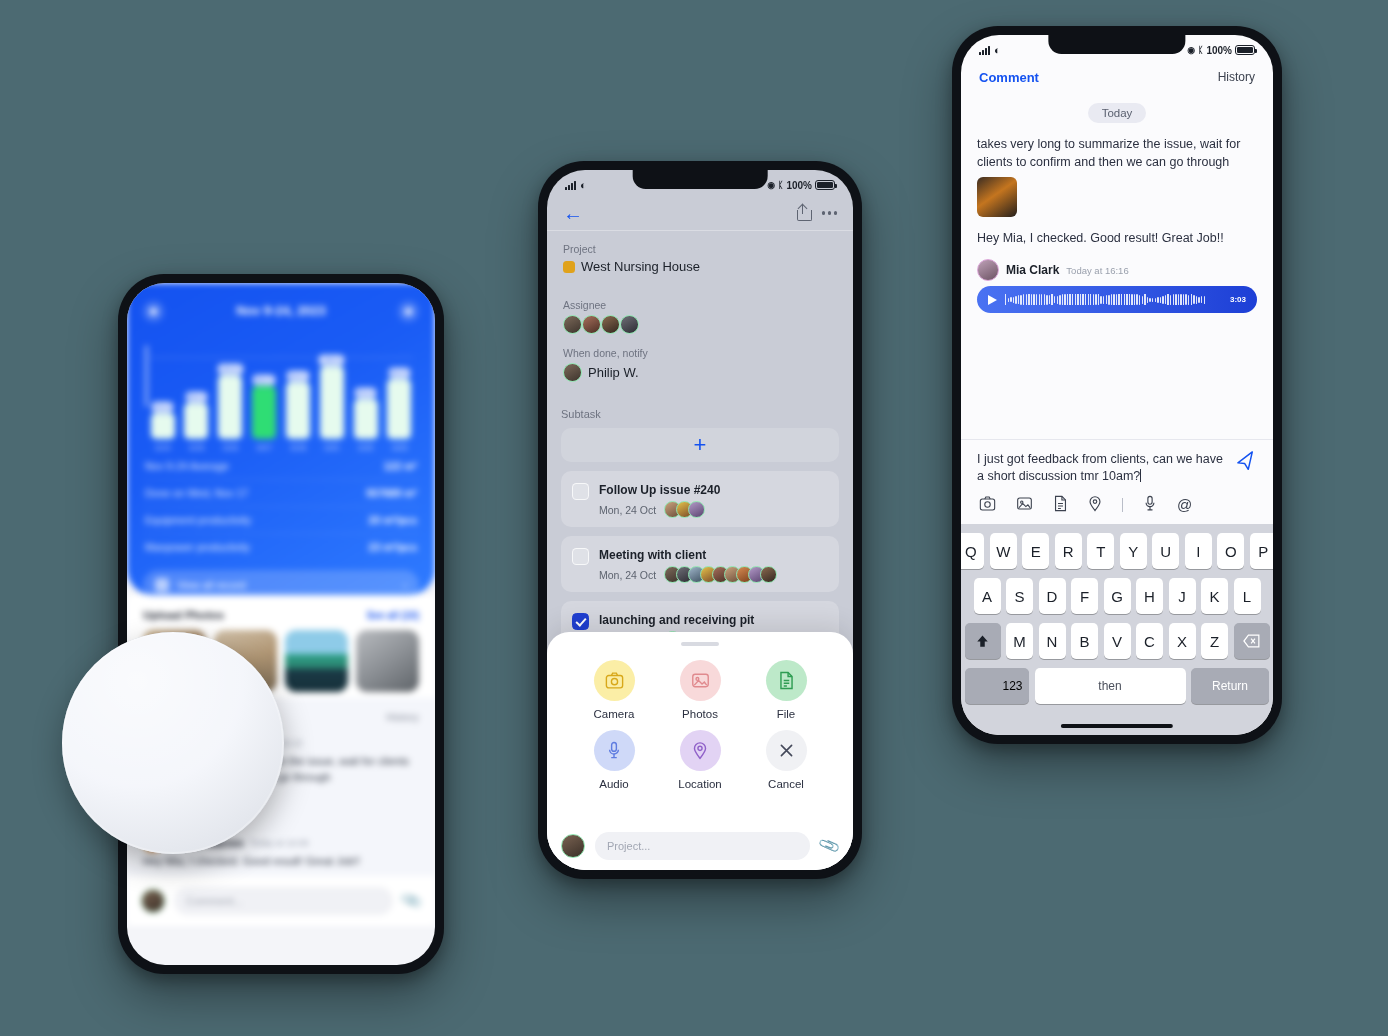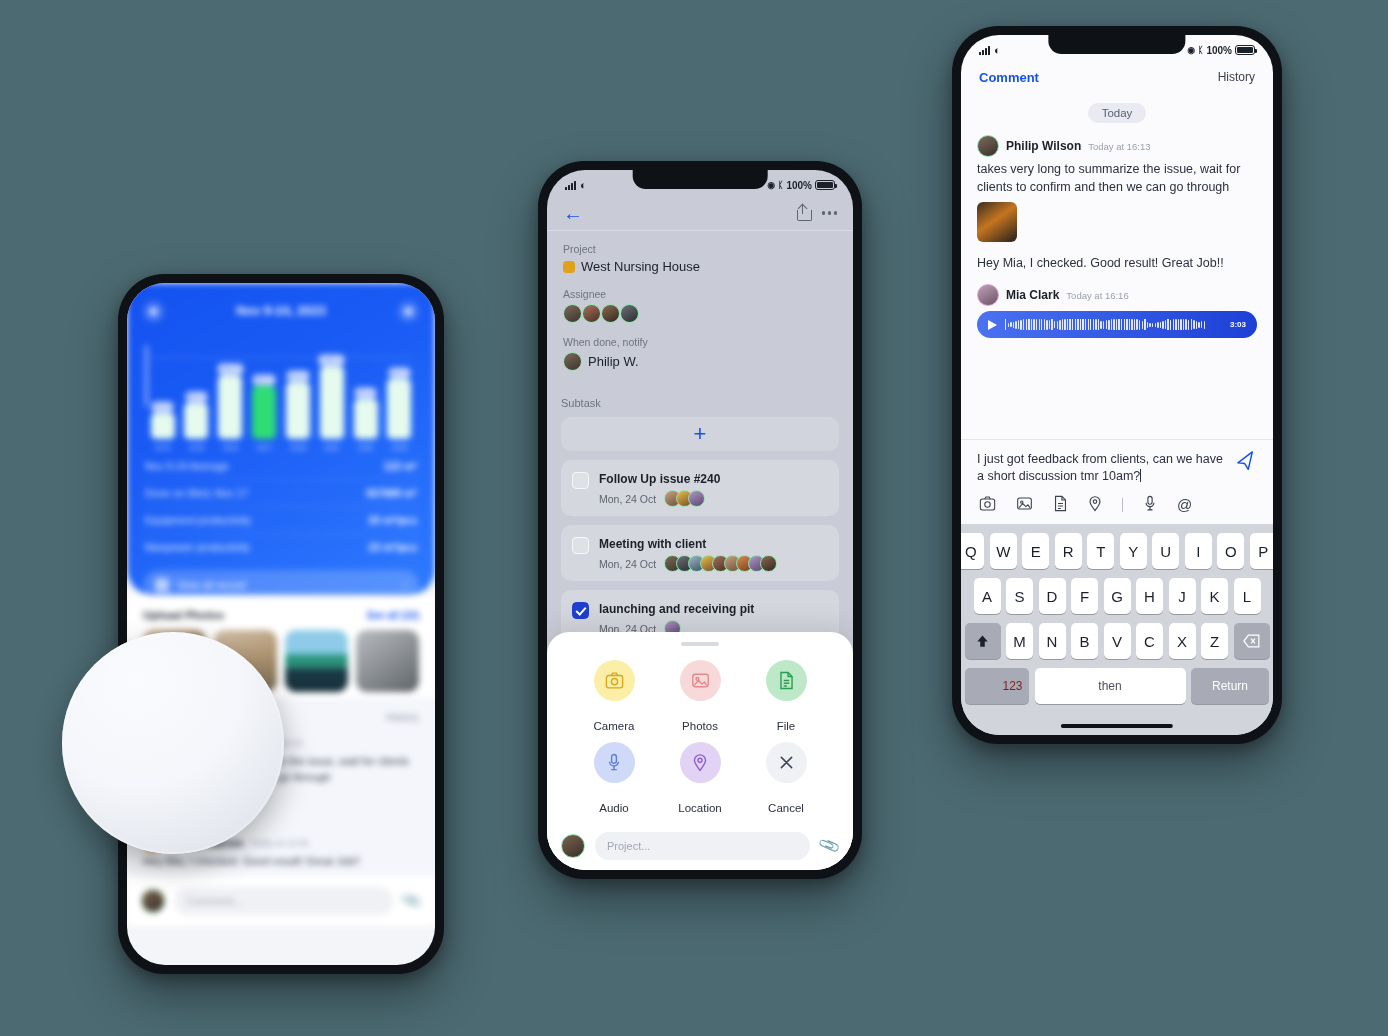--- a/index.html
+++ b/index.html
@@ -191,21 +191,21 @@
   .sub-date{ font-size:10.5px;color:#5d6playerholder;}
   .sub-date{ font-size:10.5px;color:#5d636f;}
   .sub-avas{ display:flex;}
   .sub-avas .mini-ava{ width:17px;height:17px;margin-right:-5px;}
 
   .sheet{ position:absolute;left:0;right:0;bottom:0;background:#fff;
     border-top-left-radius:22px;border-top-right-radius:22px; padding: 10px 0 0 0; height: 238px;
     box-shadow:0 -8px 24px rgba(0,0,0,.10);}
   .grabber{ width:38px;height:4px;border-radius:3px;background:#d8dae1;margin:0 auto 14px auto;}
   .act-grid{ display:grid;grid-template-columns:repeat(3,1fr);gap:10px 0;padding:0 24px;}
-  .act{ display:flex;flex-direction:column;align-items:center;gap:19px;}
+  .act{ display:flex;flex-direction:column;align-items:center;gap:7px;}
   .act-ic{ width:41px;height:41px;border-radius:50%;display:flex;align-items:center;justify-content:center;}
   .act-lbl{ font-size:11.5px;color:#2b3040;}
   .ic-camera{background:#fbeea6;} .ic-photos{background:#f8d9da;} .ic-file{background:#bde9c9;}
   .ic-audio{background:#cfd9f8;} .ic-loc{background:#e2d3f4;} .ic-cancel{background:#f0f1f4;}
   .mid-cmt{ position:absolute;left:0;right:0;bottom:0;height:48px;background:#fff;
     display:flex;align-items:center;gap:10px;padding:0 14px;}
 
   
   #phone-right { left: 952px; top: 26px; width: 330px; height: 718px; }
   #phone-right .screen { background:#fbfbfd; display:flex; flex-direction:column;}
@@ -233,21 +233,21 @@
   .send{ color:#1452f0;font-size:19px;transform:rotate(-14deg);line-height:1;}
   .r-tools{ display:flex;align-items:center;gap:20px;padding: 2px 18px 10px 18px;color:#3c424f;}
   .r-tools .ti{ font-size:15px;line-height:1;}
   .divider-v{ width:1px;height:14px;background:#b9bdc8;}
   .kb{ background:#d2d4dc;padding: 9px 4px 22px 4px;}
   .kb-row{ display:flex;justify-content:center;gap:5.5px;margin-bottom:9px;}
   .key{ background:#fff;border-radius:5px;height:36px;min-width:27px;flex:1;
     display:flex;align-items:center;justify-content:center;font-size:15px;color:#1b2029;
     box-shadow:0 1px 0 rgba(0,0,0,.28);}
   .key.wide{ flex:0 0 36px;background:#a8abb5;}
-  .key.fn{ flex:0 0 64px;background:#a8abb5;font-size:12px;color:#7f1d1d;padding-left:31px;}
+  .key.fn{ flex:0 0 64px;background:#a8abb5;font-size:12px;color:#000000;padding-left:31px;}
   .key.space{ flex:1 1 auto;font-size:12px;color:#4a4f5b;}
   .key.ret{ flex:0 0 78px;background:#a8abb5;font-size:12px;color:#fff;}
   .kb-row.r2{ padding:0 15px;}
 </style>
 </head>
 <body>
 
 <div class="phone" id="phone-left">
   <div class="screen">
     <div class="blurwrap">
@@ -524,21 +524,21 @@
     </div>
 
 
     <div class="mid-block">
       <div class="fld-lbl">Project</div>
       <div class="fld-val">
         <span class="proj-dot"></span>
         <span>West Nursing House</span>
       </div>
 
-      <div class="fld-lbl" style="margin-top:14px">Assignee</div>
+      <div class="fld-lbl" style="margin-top:25px">Assignee</div>
       <div class="avatars">
         <span class="mini-ava m1"></span>
         <span class="mini-ava m2"></span>
         <span class="mini-ava m3"></span>
         <span class="mini-ava m4"></span>
       </div>
 
       <div class="fld-lbl" style="margin-top:13px">When done, notify</div>
       <div class="fld-val">
         <span class="mini-ava m1"></span>
@@ -701,25 +701,20 @@
 
     <div class="r-nav">
       <div class="r-tab">Comment</div>
       <div class="r-hist">History</div>
     </div>
 
     <div class="r-feed">
       <div class="daypill">Today</div>
 
       <div class="r-cmt">
-        <div class="r-top">
-          <span class="r-ava a1" style="background:linear-gradient(150deg,#7e6a5c,#36302b)"></span>
-          <span class="r-name">Philip Wilson</span>
-          <span class="r-time">Today at 16:13</span>
-        </div>
         <div class="r-body">takes very long to summarize the issue, wait for clients to  confirm and then we can go through</div>
         <div class="r-img"></div>
       </div>
 
       <div class="r-cmt">
         <div class="r-body">Hey Mia, I checked. Good result! Great Job!!</div>
       </div>
 
       <div class="r-cmt">
         <div class="r-top">

